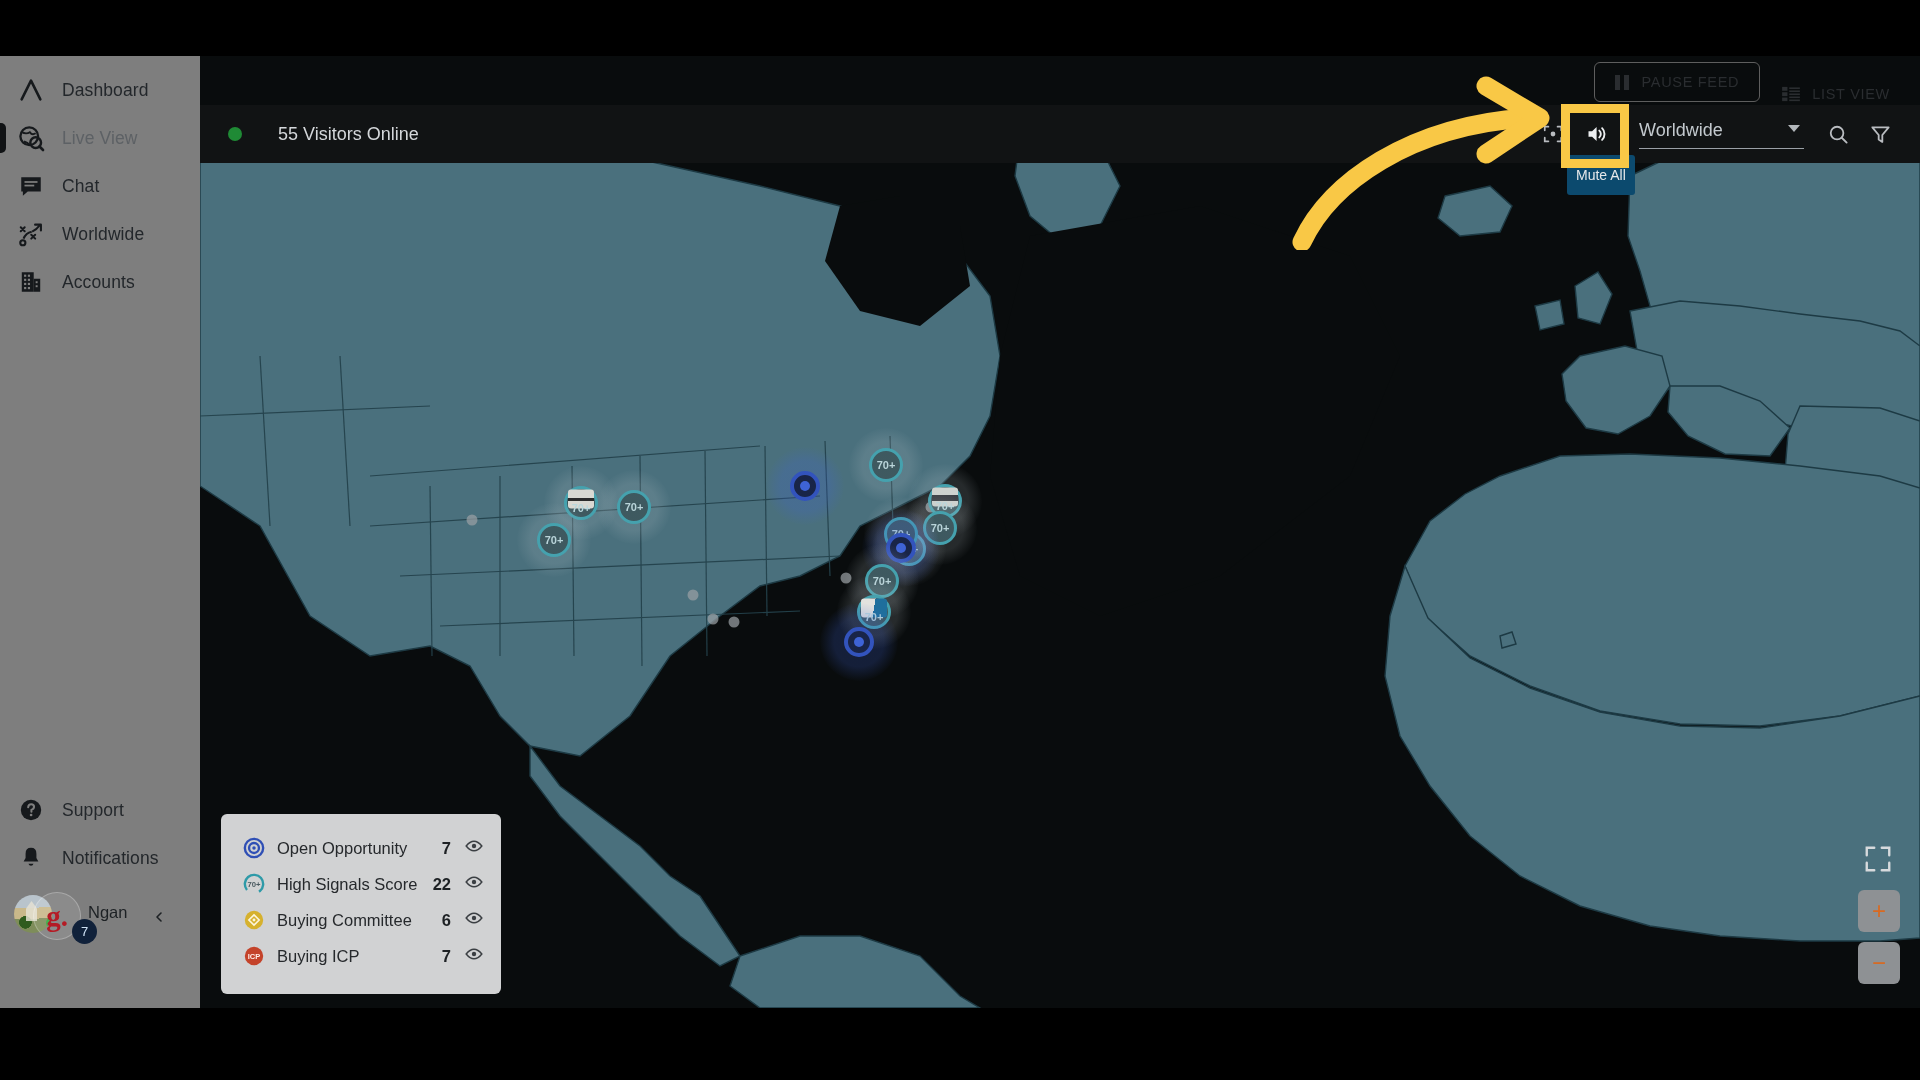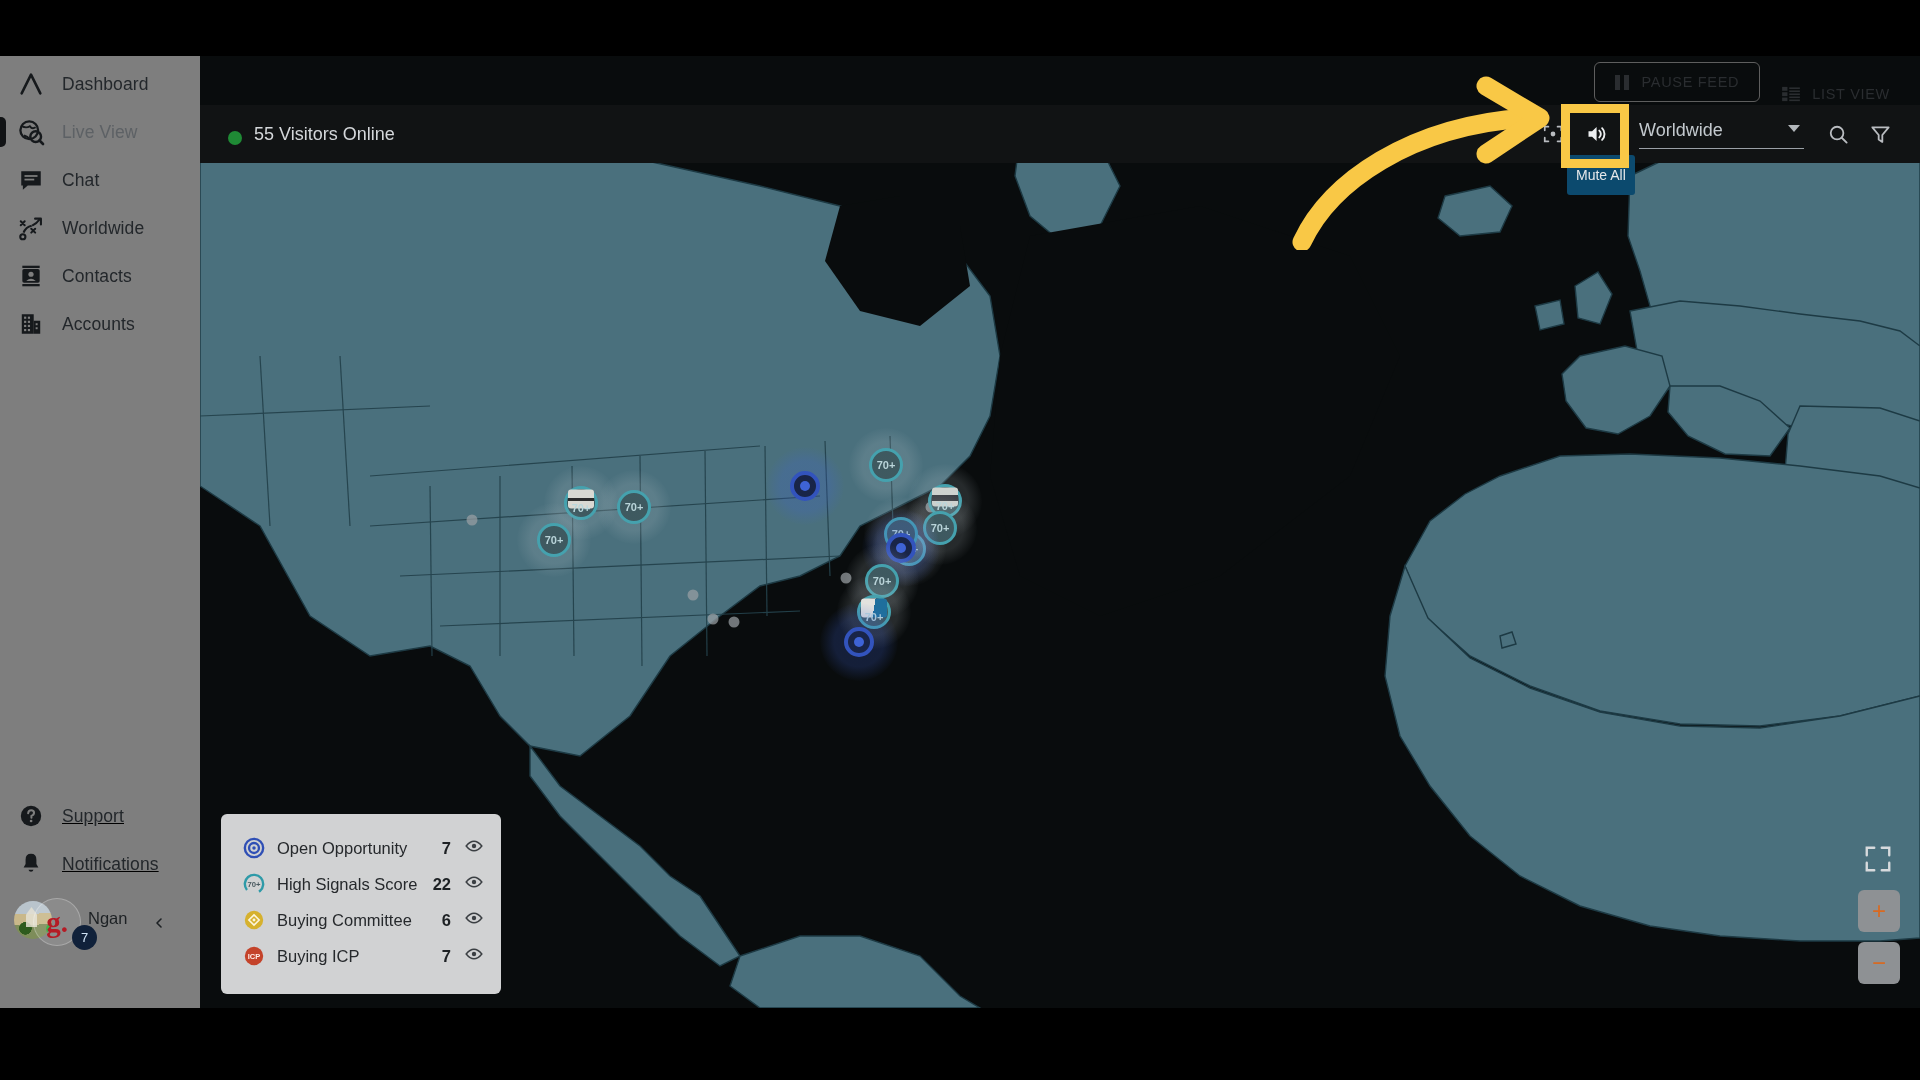--- a/index.html
+++ b/index.html
@@ -20,21 +20,21 @@
   .bar-top { position:absolute; left:0; top:0; width:1920px; height:56px; background:#000; z-index:60;}
   .bar-bottom { position:absolute; left:0; bottom:0; width:1920px; height:72px; background:#000; z-index:60;}
 
   
   .sidebar {
     position: absolute; left: 0; top: 56px;
     width: 200px; height: 952px;
     background: #7e7e7e;
     z-index: 40;
   }
-  .nav-list { position:absolute; left:0; top:4px; width:163px; }
+  .nav-list { position:absolute; left:0; top:10px; width:163px; }
   .nav-item {
     position: relative;
     display: flex; align-items: center;
     height: 48px; padding-left: 14px;
     cursor: pointer;
   }
   .nav-item .ico {
     width: 34px; height: 30px; flex: 0 0 34px;
     display:flex; align-items:center; justify-content:center;
     color: #16191c;
@@ -47,21 +47,21 @@
     white-space: nowrap;
   }
   .nav-item.active .lbl { color: #5d6165; text-align: right; }
   .nav-item.active .ico { color: #16191c; }
   .active-bar {
     position:absolute; left:-4px; top:9px;
     width: 10px; height: 30px;
     background: #111315; border-radius: 5px;
   }
 
-  .nav-bottom { position: absolute; left: 0; bottom: 56px; width: 200px; text-decoration: underline; }
+  .nav-bottom { position: absolute; left: 0; bottom: 62px; width: 200px; }
   .user-row {
     position: relative; height: 64px;
     display: flex; align-items: center; padding-left: 14px;
   }
   .avatar-photo {
     position: relative;
     width: 38px; height: 38px; border-radius: 50%;
     background:
       radial-gradient(circle at 30% 72%, #2f5c1e 0 16%, transparent 17%),
       linear-gradient(178deg,#b9c4cc 0 34%, #c9b88a 34% 62%, #7e8d5a 62% 100%);
@@ -115,21 +115,21 @@
   .map-svg { position:absolute; left:0; top:0; width:1720px; height:952px; }
 
   
   .live-bar {
     position:absolute; left:200px; top:105px;
     width:1720px; height:58px;
     background:#111314;
     z-index: 30;
     display:flex; align-items:center;
   }
-  .live-status { display:flex; align-items:flex-end; margin-left:28px; }
+  .live-status { display:flex; align-items:center; margin-left:28px;gap:24px; }
   .live-dot { width:14px;height:14px;border-radius:50%;background:#1f8a35;margin-right:12px; }
   .live-text { font-size:18px; color:#d4d7da; }
 
   .live-right { position:absolute; right:22px; top:0; height:58px; display:flex; align-items:center; gap:6px;}
   .icon-btn {
     width:36px; height:36px;
     display:flex;align-items:center;justify-content:center;
     color:#b9bcc0; cursor:pointer;
   }
   .speaker-btn{
@@ -443,32 +443,20 @@
             <svg width="28" height="28" viewBox="0 0 24 24">
               <circle cx="5" cy="19.5" r="2.2" fill="none" stroke="currentColor" stroke-width="1.8"></circle>
               <path d="M5.6 16 q2 -5 7 -6" fill="none" stroke="currentColor" stroke-width="1.8"></path>
               <path d="M13 10 q4 -2 6.5 -5.5" fill="none" stroke="currentColor" stroke-width="1.8"></path>
               <path d="M15.5 4 h5 v5" fill="none" stroke="currentColor" stroke-width="1.8" stroke-linecap="round" stroke-linejoin="round"></path>
               <path d="M3.2 6.2 l3.4 3.4 M6.6 6.2 l-3.4 3.4" stroke="currentColor" stroke-width="1.7" stroke-linecap="round"></path>
               <path d="M12.2 12.6 l3.4 3.4 M15.6 12.6 l-3.4 3.4" stroke="currentColor" stroke-width="1.7" stroke-linecap="round"></path>
             </svg>
           </span>
           <span class="lbl">Worldwide</span>
-        </div>
-        <div class="nav-item">
-          <span class="ico">
-            <svg width="26" height="26" viewBox="0 0 24 24">
-              <rect x="4" y="2.5" width="16" height="2.1" fill="currentColor"></rect>
-              <rect x="4" y="19.4" width="16" height="2.1" fill="currentColor"></rect>
-              <rect x="4" y="5.6" width="16" height="12.6" rx="1.6" fill="currentColor"></rect>
-              <circle cx="12" cy="10.4" r="2.4" fill="#7e7e7e"></circle>
-              <path d="M7.6 16.6 q4.4 -4 8.8 0z" fill="#7e7e7e"></path>
-            </svg>
-          </span>
-          <span class="lbl">Contacts</span>
         </div>
         <div class="nav-item">
           <span class="ico">
             <svg width="26" height="26" viewBox="0 0 24 24">
               <rect x="3.5" y="3" width="11" height="18" fill="currentColor"></rect>
               <rect x="14.5" y="9" width="6" height="12" fill="currentColor"></rect>
               <g fill="#7e7e7e">
                 <rect x="5.6" y="5.2" width="2" height="2"></rect>
                 <rect x="9.1" y="5.2" width="2" height="2"></rect>
                 <rect x="5.6" y="9" width="2" height="2"></rect>

